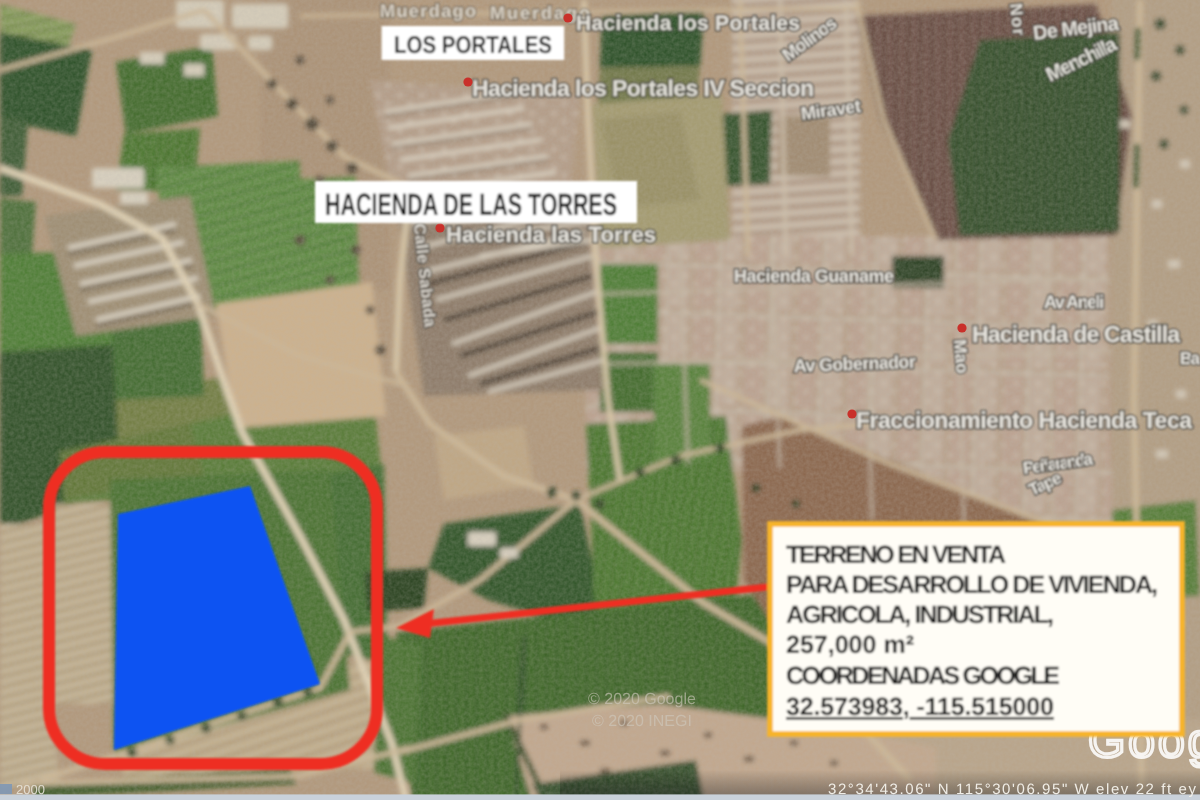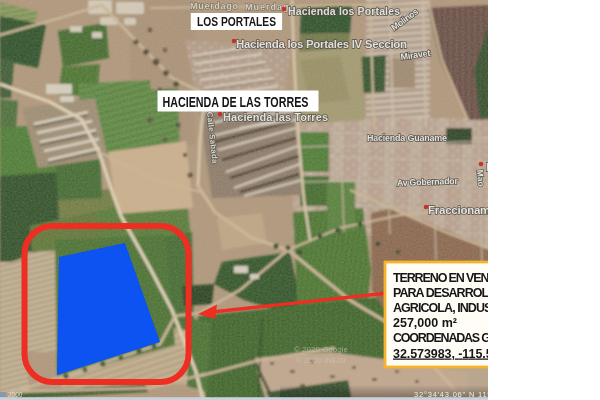--- a/index.html
+++ b/index.html
@@ -1,16 +1,16 @@
 <!DOCTYPE html>
 <html><head>
 <meta charset="utf-8">
 <style>
 html,body{margin:0;padding:0;background:#fff;}
-#stage{width:488px;height:400px;position:relative;overflow:hidden;font-family:"Liberation Sans",sans-serif;}
+#stage{width:600px;height:400px;position:relative;overflow:hidden;font-family:"Liberation Sans",sans-serif;}
 </style>
 </head>
 <body>
 
 <div id="stage">
 <svg width="600" height="400" viewBox="0 0 600 400" xmlns="http://www.w3.org/2000/svg">
 <defs>
 <filter id="b1" x="-2%" y="-2%" width="104%" height="104%">
           <feGaussianBlur stdDeviation="1.2"></feGaussianBlur>
         </filter>

